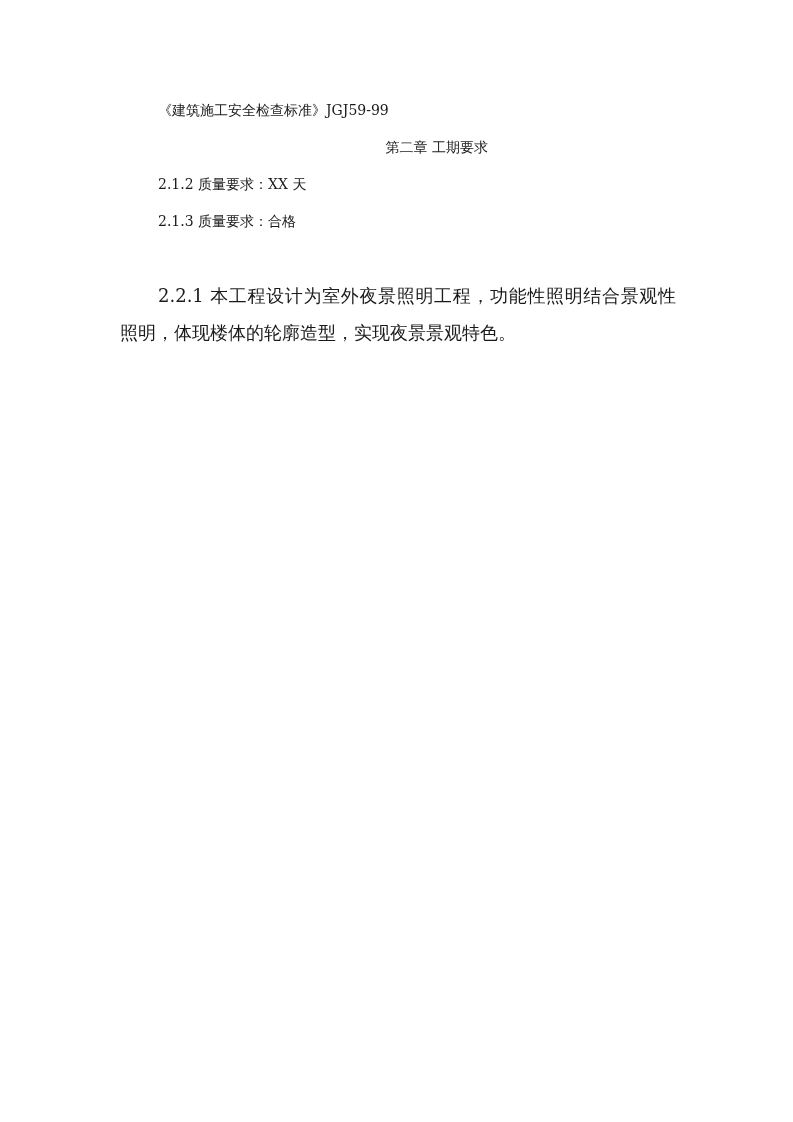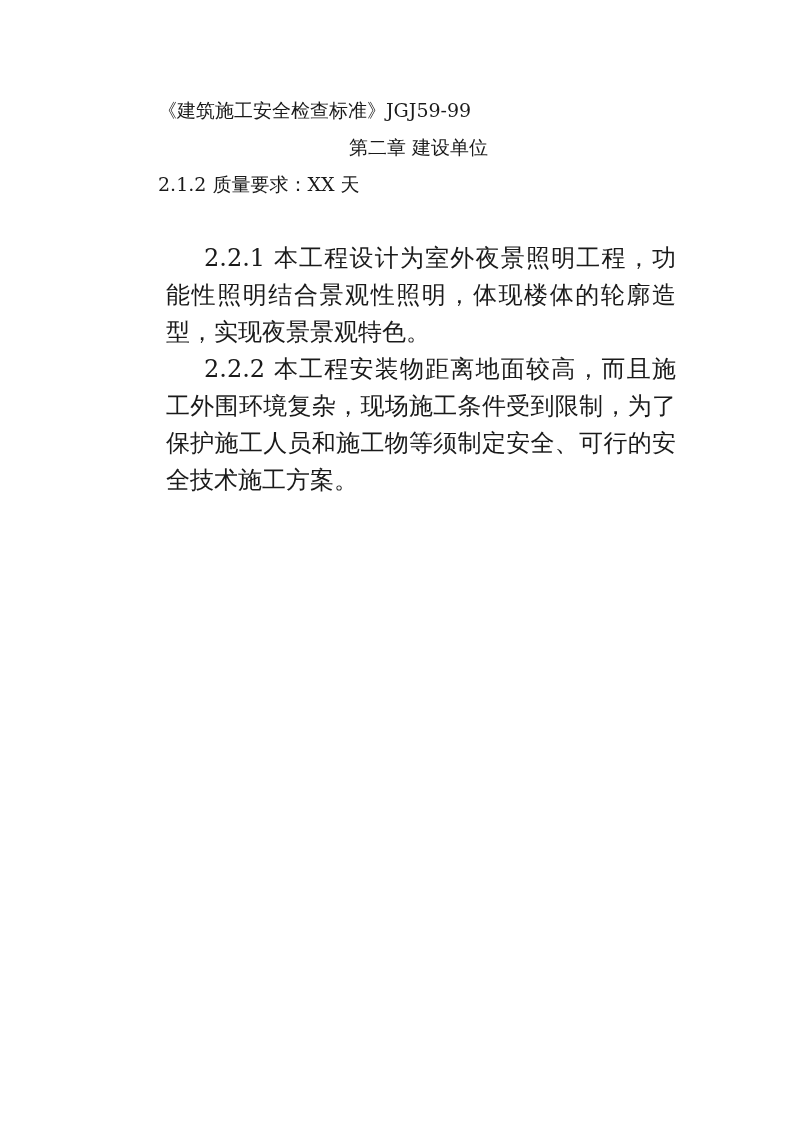--- a/index.html
+++ b/index.html
@@ -1,28 +1,28 @@
 <!DOCTYPE html>
 <html><head>
 <meta charset="utf-8">
 <style>
   html, body { margin: 0; padding: 0; background: #ffffff; }
   body { width: 793px; height: 1122px; position: relative; overflow: hidden;
          font-family: "DejaVu Serif", "Liberation Serif", serif; color: #1a1a1a; }
   .page { position: absolute; left: 120px; top: 92px; width: 556px; }
-  .line { font-size: 19px; line-height: 37px; white-space: nowrap; }
+  .line { font-size: 14px; line-height: 37px; white-space: nowrap; }
   .indent { padding-left: 38px; }
-  .para { font-size: 24px; line-height: 37px; text-indent: 38px; text-align: justify; text-align-last: left; margin-left: 46px; }
+  .para { font-size: 18px; line-height: 37px; text-indent: 38px; text-align: justify; text-align-last: left; }
   .chapter { text-align: right; padding-right: 0; }
   .chapter span { display: inline-block; margin-right: 188px; }
   .gap { height: 37px; }
 </style>
 </head>
 <body>
 
 <div class="page">
   <div class="line indent">《建筑施工安全检查标准》JGJ59-99</div>
-  <div class="line chapter"><span>第二章 建设单位</span></div>
+  <div class="line chapter"><span>第二章 工期要求</span></div>
   <div class="line indent">2.1.2 质量要求：XX 天</div>
+  <div class="line indent">2.1.3 质量要求：合格</div>
   <div class="gap"></div>
   <div class="para">2.2.1  本工程设计为室外夜景照明工程，功能性照明结合景观性照明，体现楼体的轮廓造型，实现夜景景观特色。</div>
-  <div class="para">2.2.2  本工程安装物距离地面较高，而且施工外围环境复杂，现场施工条件受到限制，为了保护施工人员和施工物等须制定安全、可行的安全技术施工方案。</div>
 </div>
 
 </body></html>

